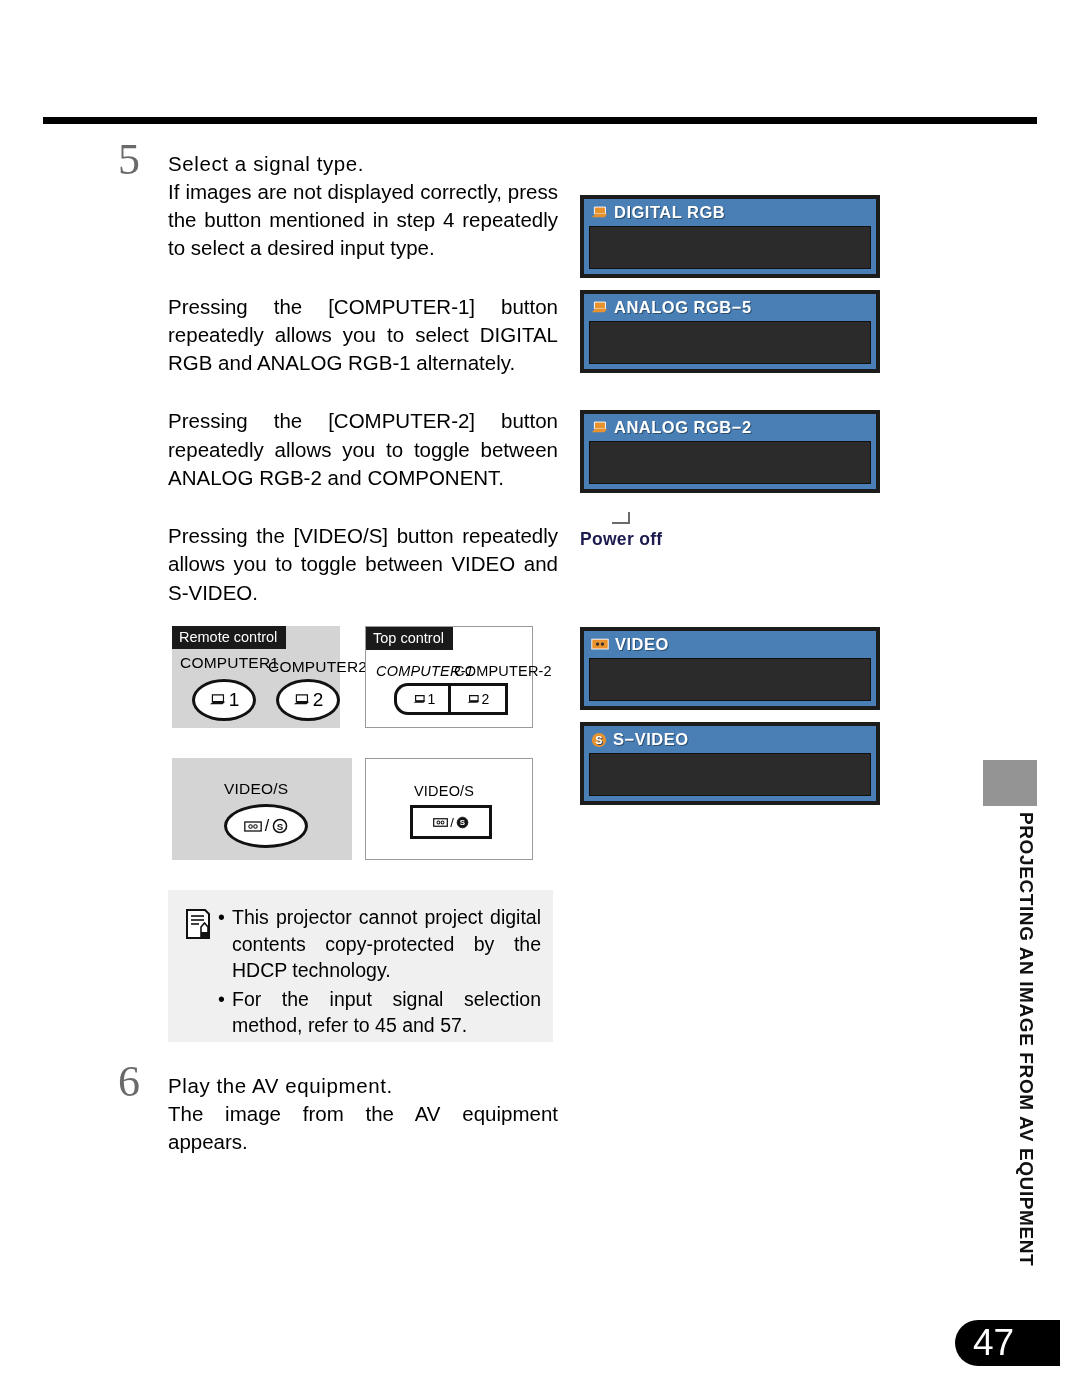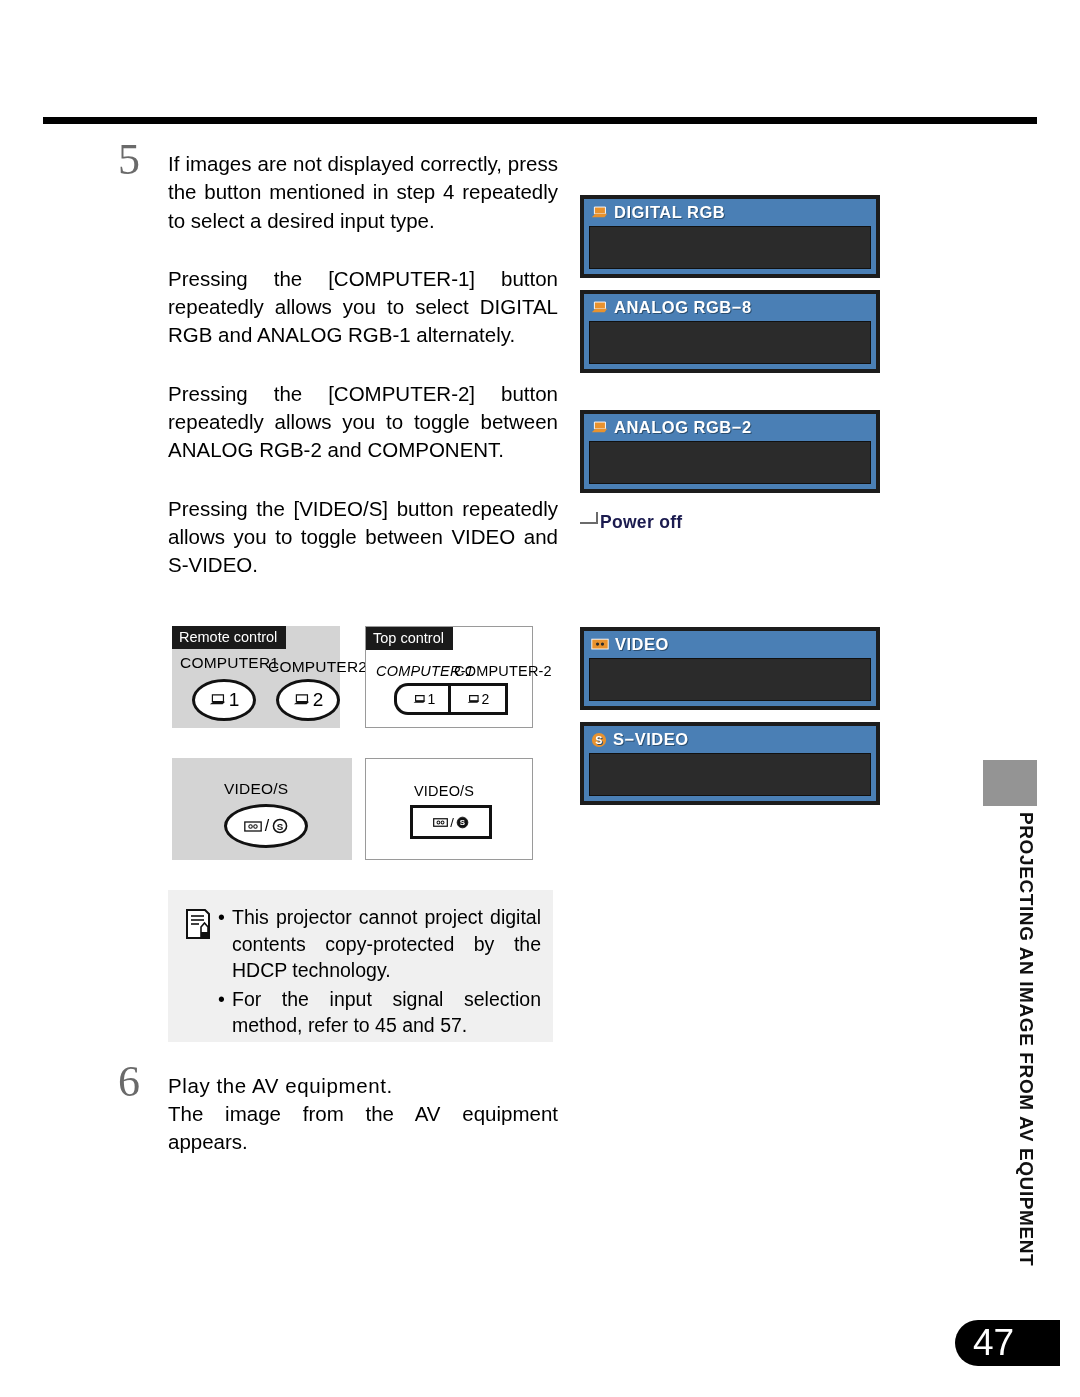--- a/index.html
+++ b/index.html
@@ -201,26 +201,27 @@
   .icon-laptop { width: 17px; height: 14px; display: block; }
   .icon-tape   { width: 18px; height: 13px; display: block; }
   .icon-s      { width: 16px; height: 16px; display: block; }
 
   
   .power-off {
     position: absolute;
     left: 580px;
     top: 512px;
     display: flex;
-    align-items: flex-start;
+    align-items: center;
     gap: 2px;
     color: #1b1b4f;
     font-size: 17.5px;
     font-weight: bold;
     letter-spacing: 0.3px;
+    flex-direction: column;
   }
   .power-off-mark {
     width: 16px;
     height: 10px;
     border-left: 0;
     border-bottom: 2px solid #6b6b6b;
     border-right: 2px solid #6b6b6b;
     margin-bottom: 3px;
   }
 
@@ -269,20 +270,21 @@
 </head>
 <body>
 
 <div class="top-rule"></div>
 
 <div class="left-col">
 
   <div class="step">
     <div class="step-num">5</div>
     <div class="step-body">
+      <div class="step-title">Select a signal type.</div>
       <div class="para just">If images are not displayed correctly, press the button mentioned in step 4 repeatedly to select a desired input type.</div>
       <div class="gap-md"></div>
       <div class="para just">Pressing the [COMPUTER-1] button repeatedly allows you to select DIGITAL RGB and ANALOG RGB-1 alternately.</div>
       <div class="gap-md"></div>
       <div class="para just">Pressing the [COMPUTER-2] button repeatedly allows you to toggle between ANALOG RGB-2 and COMPONENT.</div>
       <div class="gap-md"></div>
       <div class="para just">Pressing the [VIDEO/S] button repeatedly allows you to toggle between VIDEO and S-VIDEO.</div>
     </div>
   </div>
 
@@ -412,21 +414,21 @@
   </div>
 </div>
 
 <div class="osd" style="left:580px; top:290px; height:83px;">
   <div class="osd-inner">
     <div class="osd-title">
       <svg class="icon-laptop" viewBox="0 0 20 16">
         <path d="M4 1 H17 V9 H4 Z" fill="#e8922e" stroke="#ffffff" stroke-width="1.1"></path>
         <path d="M1 13 L5 9 H19 L16 13 Z" fill="#e8922e"></path>
       </svg>
-      <span>ANALOG RGB−8</span>
+      <span>ANALOG RGB−5</span>
     </div>
     <div class="osd-screen"></div>
   </div>
 </div>
 
 <div class="osd" style="left:580px; top:410px; height:83px;">
   <div class="osd-inner">
     <div class="osd-title">
       <svg class="icon-laptop" viewBox="0 0 20 16">
         <path d="M4 1 H17 V9 H4 Z" fill="#e8922e" stroke="#ffffff" stroke-width="1.1"></path>

